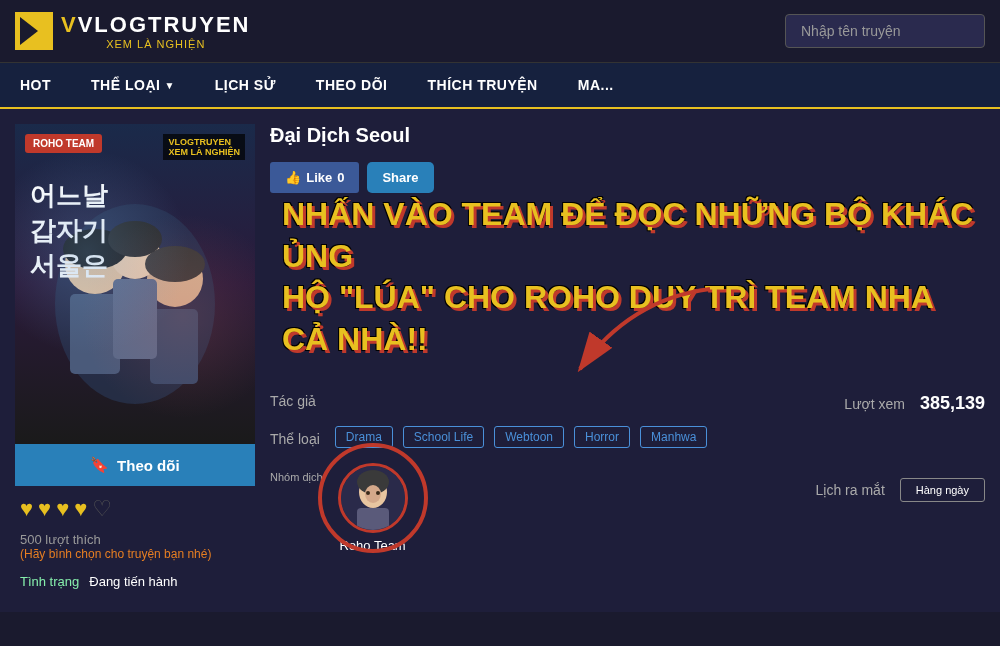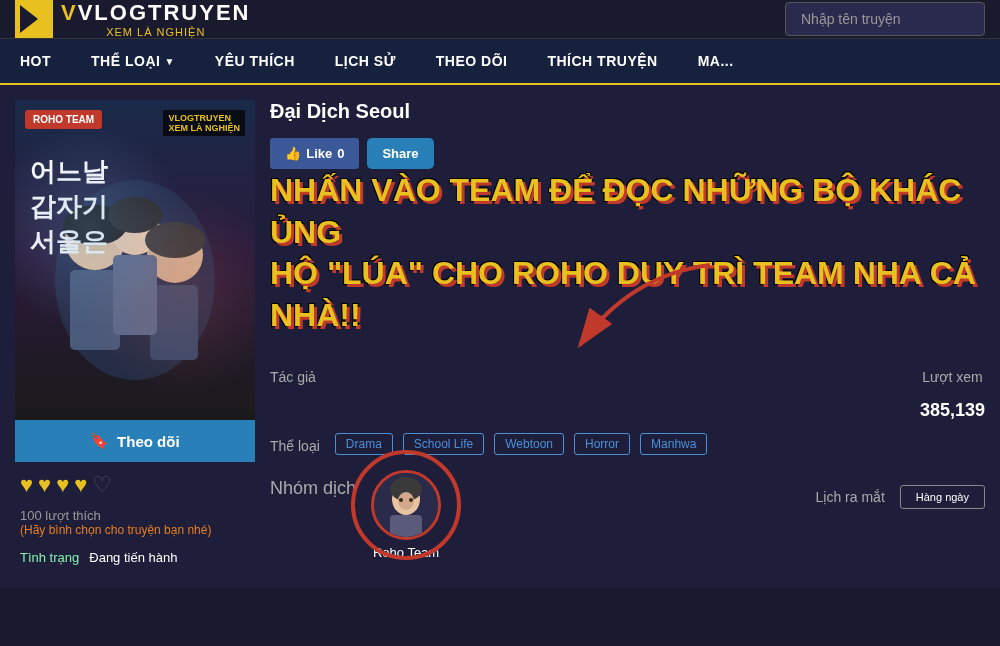--- a/index.html
+++ b/index.html
@@ -11,21 +11,21 @@
       min-height: 646px;
       overflow-x: hidden;
     }
 
     
     .header {
       background: #1a1a2e;
       display: flex;
       align-items: center;
       justify-content: space-between;
-      padding: 0 15px;
+      padding: 12px 15px;
       border-bottom: 1px solid #333;
     }
     .logo {
       display: flex;
       align-items: center;
     }
     .logo-text {
       display: flex;
       flex-direction: column;
       align-items: center;
@@ -235,21 +235,21 @@
       border-radius: 5px;
       cursor: pointer;
       font-size: 13px;
       font-weight: bold;
     }
 
     
     .promo-overlay {
       position: absolute;
       top: 70px;
-      left: 0;
+      left: 12px;
       right: 0;
       pointer-events: none;
       z-index: 10;
     }
     .promo-text {
       font-size: 32px;
       font-weight: 900;
       color: #e8c020;
       text-shadow: 3px 3px 0px #c0392b, -1px -1px 0 #000, 1px -1px 0 #000, -1px 1px 0 #000, 1px 1px 0 #000;
       line-height: 1.3;
@@ -272,21 +272,21 @@
     .tag {
       border: 1px solid #4a90d9;
       color: #4a90d9;
       padding: 3px 10px;
       border-radius: 3px;
       font-size: 12px;
       cursor: pointer;
     }
     .translator-label {
       color: #aaa;
-      font-size: 18px;
+      font-size: 11px;
       white-space: nowrap;
       margin-top: 8px;
     }
     .translator-avatar-wrap {
       display: flex;
       flex-direction: column;
       align-items: center;
       gap: 5px;
       position: relative;
     }
@@ -362,21 +362,20 @@
   </div>
   <input class="search-input" type="text" placeholder="Nhập tên truyện" style="">
 </div>
 
 <nav class="nav">
   <a class="nav-item">HOT</a>
   <a class="nav-item">
     <span>THỂ LOẠI</span>
     <span style="font-size:10px;">▼</span>
   </a>
-  <a class="nav-item">YÊU THÍCH</a>
   <a class="nav-item">LỊCH SỬ</a>
   <a class="nav-item">THEO DÕI</a>
   <a class="nav-item">THÍCH TRUYỆN</a>
   <a class="nav-item">MA...</a>
 </nav>
 
 <div class="main-content">
 
   <div class="left-col">
     <div class="manga-cover">
@@ -421,21 +420,21 @@
       <span>Theo dõi</span>
     </button>
 
     <div class="hearts-row">
       <span class="heart">♥</span>
       <span class="heart">♥</span>
       <span class="heart">♥</span>
       <span class="heart">♥</span>
       <span class="heart-empty">♡</span>
     </div>
-    <div class="like-count">100 lượt thích</div>
+    <div class="like-count">500 lượt thích</div>
     <div class="vote-hint">(Hãy bình chọn cho truyện bạn nhé)</div>
 
     <div class="status-row">
       <span class="status-label">Tình trạng</span>
       <span class="status-value">Đang tiến hành</span>
     </div>
   </div>
 
   <div class="right-col">
 
@@ -454,21 +453,21 @@
       <div class="promo-text">NHẤN VÀO TEAM ĐỂ ĐỌC NHỮNG BỘ KHÁC ỦNG</div>
       <div class="promo-text">HỘ "LÚA" CHO ROHO DUY TRÌ TEAM NHA CẢ NHÀ!!</div>
     </div>
 
     <div style="margin-top: 200px;">
       <div style="display: flex; gap: 40px; margin-bottom: 12px;">
         <div style="display: flex; gap: 15px; align-items: flex-start;">
           <span class="info-label">Tác giả</span>
           <span class="info-value"></span>
         </div>
-        <div style="display: flex; gap: 15px; align-items: center; margin-left: auto; flex-direction: column;">
+        <div style="display: flex; gap: 15px; align-items: center; margin-left: auto;">
           <span class="info-label">Lượt xem</span>
           <span class="views-count">385,139</span>
         </div>
       </div>
 
       <div style="display: flex; gap: 15px; align-items: flex-start; margin-bottom: 15px;">
         <span class="info-label" style="margin-top: 5px;">Thể loại</span>
         <div class="tag-container">
           <span class="tag">Drama</span>
           <span class="tag">School Life</span>

